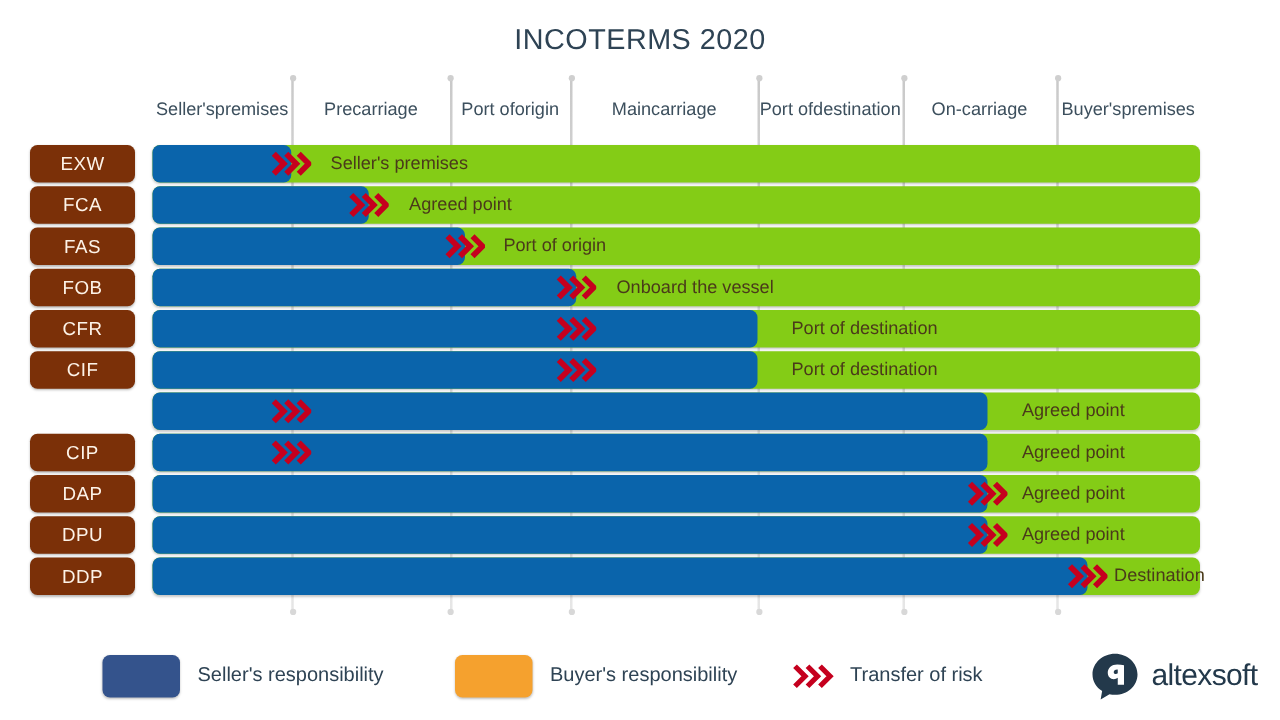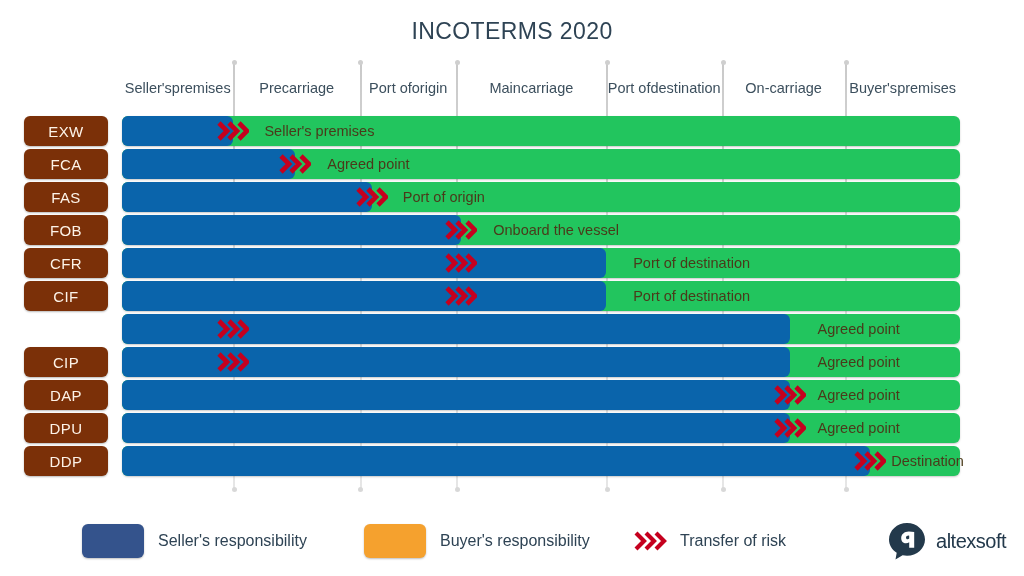--- a/index.html
+++ b/index.html
@@ -116,21 +116,21 @@
     letter-spacing: 0.4px;
     box-shadow: 0 1px 2px rgba(0,0,0,0.28);
   }
 
   .bar-track {
     position: absolute;
     left: 122px;
     top: 0;
     width: 838px;
     height: 30px;
-    background: #22c55e;
+    background: #84cc16;
     border-radius: 6px;
     box-shadow: 0 1px 2px rgba(0,0,0,0.22);
     overflow: visible;
   }
   .bar-seller {
     position: absolute;
     left: 0;
     top: 0;
     height: 30px;
     background: #0a64ab;
@@ -198,21 +198,21 @@
   .logo {
     position: absolute;
     right: 18px;
     top: 518px;
     display: flex;
     align-items: center;
     height: 46px;
   }
   .logo-mark { width: 42px; height: 42px; margin-right: 8px; }
   .logo-word {
-    font-size: 20px;
+    font-size: 24px;
     color: #23394b;
     letter-spacing: -0.5px;
     font-family: "Liberation Sans", sans-serif;
   }
 </style>
 </head>
 <body>
 
 <div id="chart-root">
 

